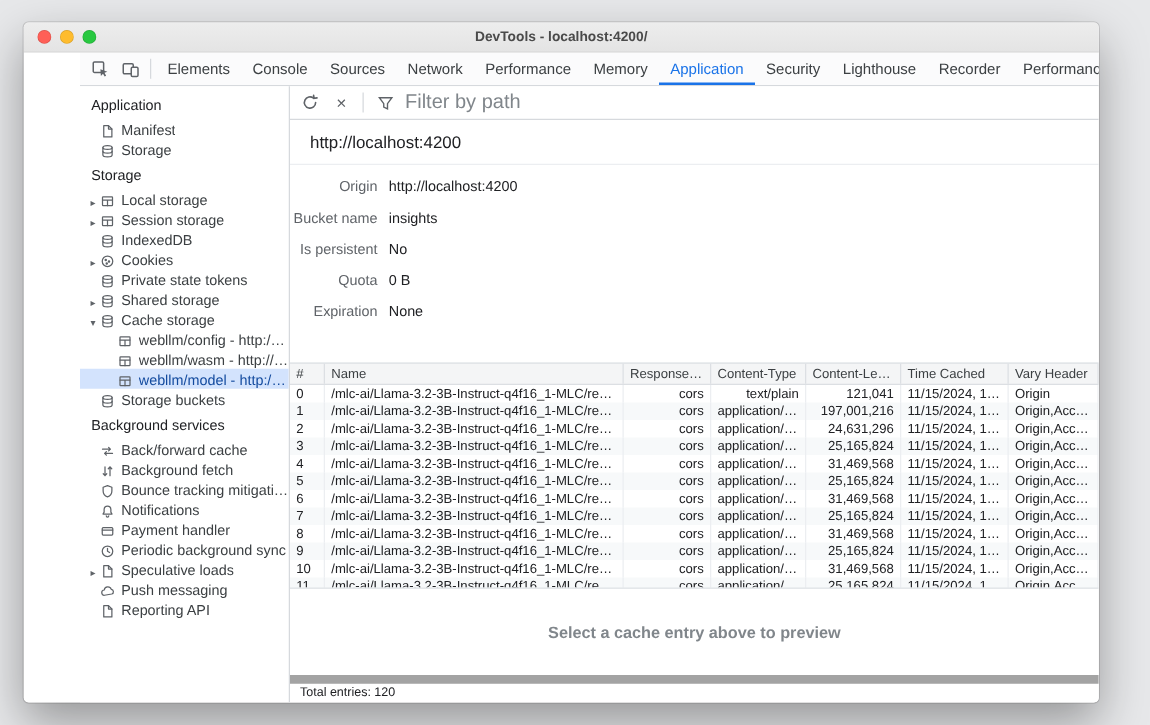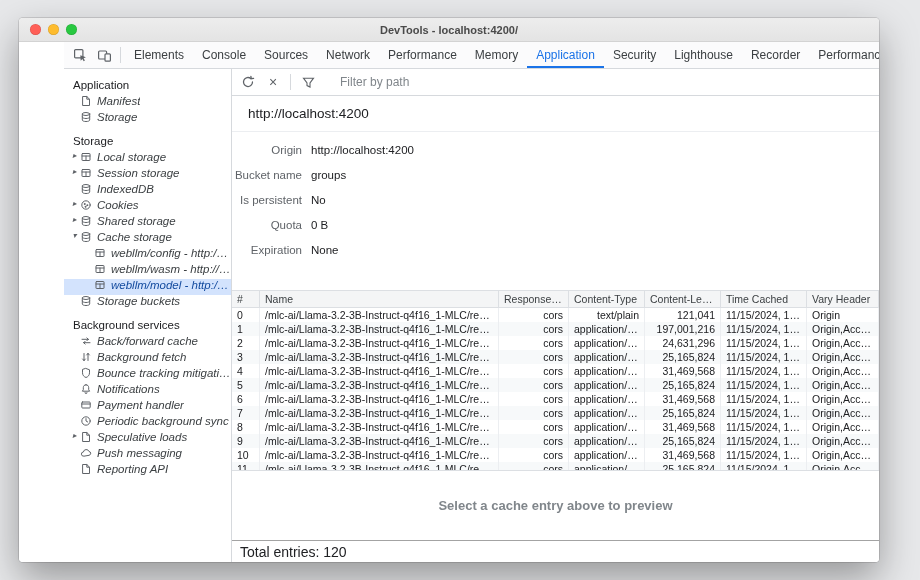--- a/index.html
+++ b/index.html
@@ -44,35 +44,35 @@
   }
   .tab.active { color: #1a73e8; box-shadow: inset 0 -2px 0 0 #1a73e8; }
   
   .dt-body { flex: 1; display: flex; min-height: 0; }
   .sidebar {
     width: 168px; flex: 0 0 168px; border-right: 1px solid #d6d9dd; overflow: hidden;
     padding-top: 2px; background: #fff;
   }
   .sb-title { font-size: 11.5px; font-weight: 500; color: #202124; padding: 8px 8px 4px 9px; white-space: nowrap; }
   .sb-item {
-    display: flex; align-items: flex-start; height: 16px; padding-left: 5px;
-    font-size: 11.5px; color: #3c4043; cursor: pointer; white-space: nowrap; font-style: italic;
+    display: flex; align-items: flex-end; height: 16px; padding-left: 5px;
+    font-size: 11.5px; color: #3c4043; cursor: pointer; white-space: nowrap;
   }
   .sb-item.child { padding-left: 19px; }
   .sb-item.selected { background: #d3e3fd; color: #124a9e; }
   .sb-arrow { width: 11px; font-size: 8px; color: #5f6368; text-align: center; flex: 0 0 11px; }
   .sb-icon { width: 12px; height: 12px; margin-right: 5px; flex: 0 0 12px; display: inline-flex; }
   .sb-label { overflow: hidden; text-overflow: ellipsis; }
   
   .main { flex: 1; min-width: 0; display: flex; flex-direction: column; background: #fff; }
   .toolbar {
     height: 27px; flex: 0 0 27px; border-bottom: 1px solid #d6d9dd;
     display: flex; align-items: center; padding: 0 4px; gap: 1px;
   }
-  .filter-placeholder { font-size: 12px; color: #80868b; margin-left: 19px; cursor: text; }
+  .filter-placeholder { font-size: 16px; color: #80868b; margin-left: 3px; cursor: text; }
   .report { flex: 1; display: flex; flex-direction: column; min-height: 0; }
   .report-title {
     flex: 0 0 36px; font-size: 13.5px; color: #202124; padding: 10px 16px 0;
     border-bottom: 1px solid #eceef1; white-space: nowrap;
   }
   .metadata { flex: 0 0 158px; padding: 5px 0 4px 2px; }
   .meta-row { display: flex; align-items: center; height: 25px; font-size: 11.5px; }
   .meta-label { width: 68px; text-align: right; color: #5f6368; flex: 0 0 68px; }
   .meta-value { margin-left: 9px; color: #202124; }
   
@@ -93,21 +93,21 @@
     font-size: 10.5px; color: #202124; line-height: 14px; padding: 0 5px;
     border-right: 1px solid #eceef1; overflow: hidden; white-space: nowrap; text-overflow: ellipsis;
   }
   .c.r, .hc.r { text-align: right; }
   .preview {
     flex: 0 0 70px; border-top: 1px solid #dcdfe3;
     display: flex; align-items: center; justify-content: center;
     color: #80868b; font-size: 13px; font-weight: 700;
   }
   .statusbar {
-    flex: 0 0 22px; border-top: 1px solid #a3a3a3; font-size: 14px; color: #202124;
+    flex: 0 0 22px; border-top: 7px solid #a3a3a3; font-size: 10px; color: #202124;
     display: flex; align-items: center; padding-left: 8px;
   }
   svg { display: block; }
 </style>
 </head>
 <body>
 
 <div class="window">
   <div class="titlebar">
     <div class="traffic">
@@ -234,20 +234,31 @@
               <span class="sb-arrow">▸</span>
               <span class="sb-icon">
                 <svg width="12" height="12" viewBox="0 0 12 12" fill="none" stroke="#5f6368" stroke-width="1" stroke-linecap="round" stroke-linejoin="round">
                   <circle cx="6" cy="6" r="4.2"></circle>
                   <circle cx="4.6" cy="5" r=".5" fill="#5f6368"></circle>
                   <circle cx="7.2" cy="6.2" r=".5" fill="#5f6368"></circle>
                   <circle cx="5.4" cy="7.8" r=".5" fill="#5f6368"></circle>
                 </svg>
               </span>
               <span class="sb-label">Cookies</span>
+            </div>
+            <div class="sb-item">
+              <span class="sb-arrow"></span>
+              <span class="sb-icon">
+                <svg width="12" height="12" viewBox="0 0 12 12" fill="none" stroke="#5f6368" stroke-width="1" stroke-linecap="round" stroke-linejoin="round">
+                  <ellipse cx="6" cy="3" rx="3.7" ry="1.5"></ellipse>
+                  <path d="M2.3 3v6c0 .9 1.6 1.5 3.7 1.5S9.7 9.9 9.7 9V3"></path>
+                  <path d="M2.3 6c0 .9 1.6 1.5 3.7 1.5S9.7 6.9 9.7 6"></path>
+                </svg>
+              </span>
+              <span class="sb-label">Private state tokens</span>
             </div>
             <div class="sb-item">
               <span class="sb-arrow">▸</span>
               <span class="sb-icon">
                 <svg width="12" height="12" viewBox="0 0 12 12" fill="none" stroke="#5f6368" stroke-width="1" stroke-linecap="round" stroke-linejoin="round">
                   <ellipse cx="6" cy="3" rx="3.7" ry="1.5"></ellipse>
                   <path d="M2.3 3v6c0 .9 1.6 1.5 3.7 1.5S9.7 9.9 9.7 9V3"></path>
                   <path d="M2.3 6c0 .9 1.6 1.5 3.7 1.5S9.7 6.9 9.7 6"></path>
                 </svg>
               </span>
@@ -417,21 +428,21 @@
 
         <div class="report">
           <div class="report-title">http://localhost:4200</div>
           <div class="metadata" id="metadata">
               <div class="meta-row">
                 <span class="meta-label">Origin</span>
                 <span class="meta-value">http://localhost:4200</span>
               </div>
               <div class="meta-row">
                 <span class="meta-label">Bucket name</span>
-                <span class="meta-value">groups</span>
+                <span class="meta-value">insights</span>
               </div>
               <div class="meta-row">
                 <span class="meta-label">Is persistent</span>
                 <span class="meta-value">No</span>
               </div>
               <div class="meta-row">
                 <span class="meta-label">Quota</span>
                 <span class="meta-value">0 B</span>
               </div>
               <div class="meta-row">

